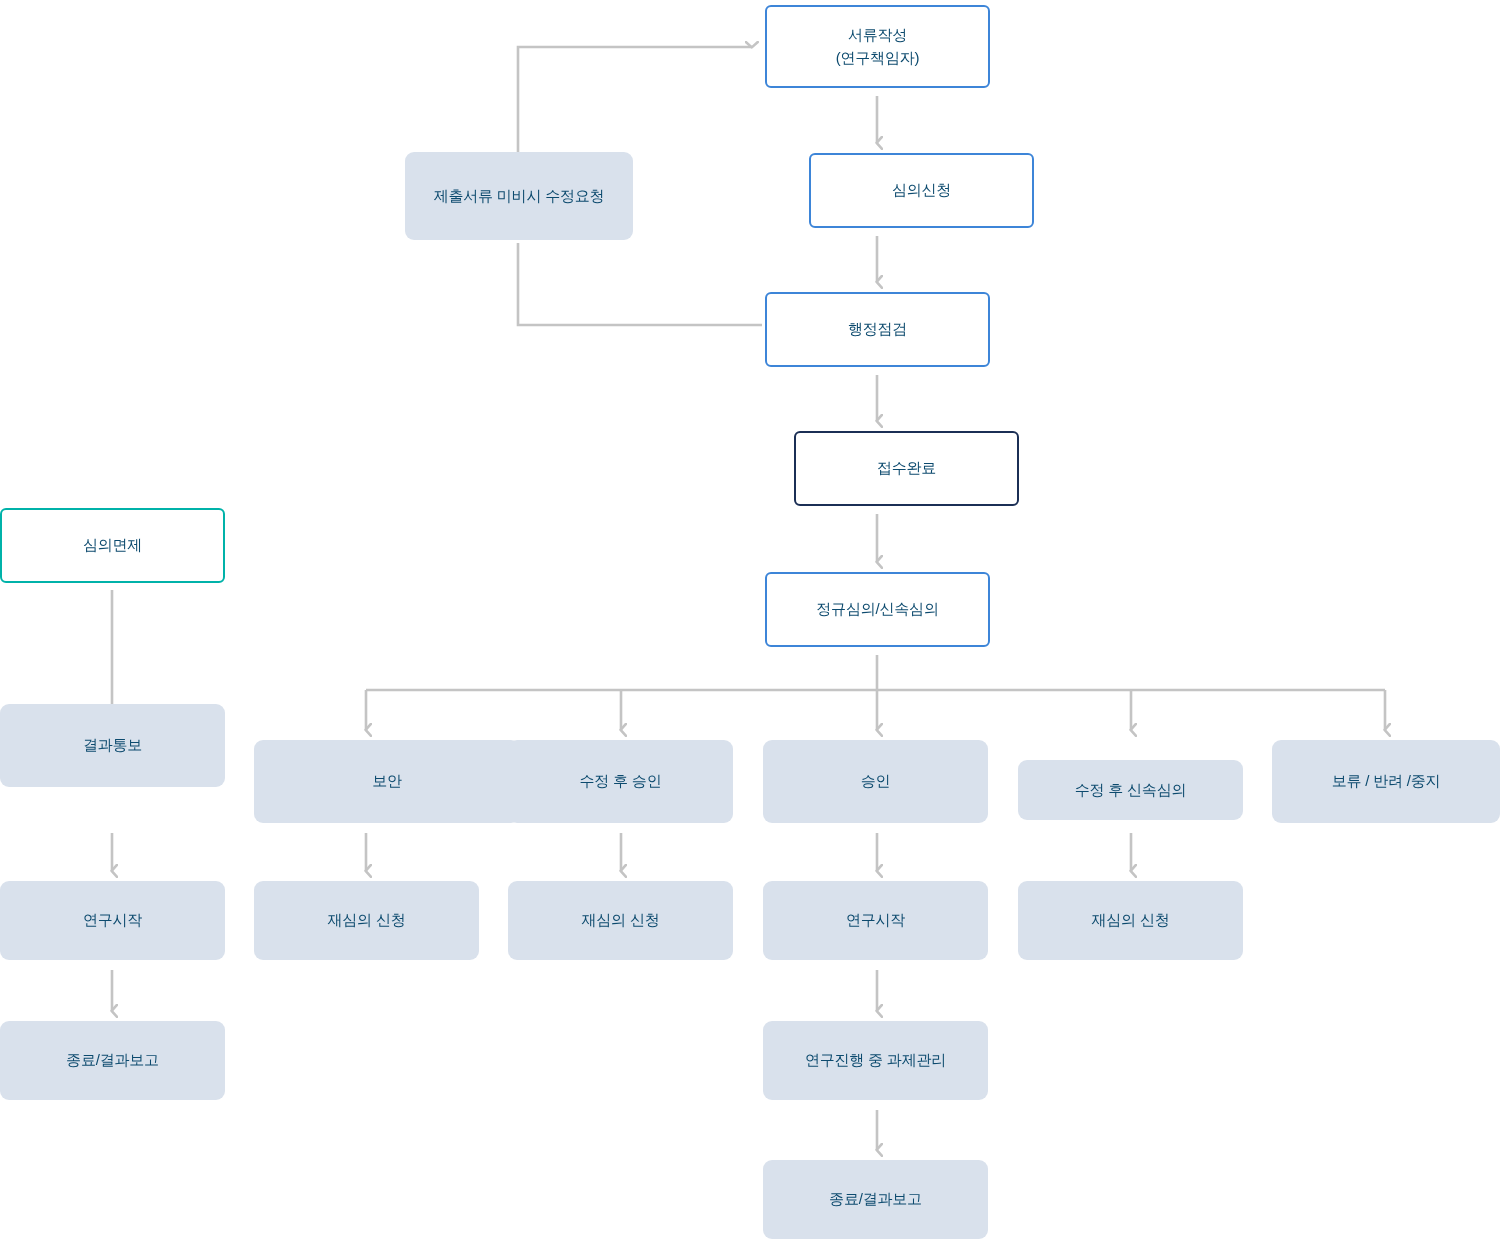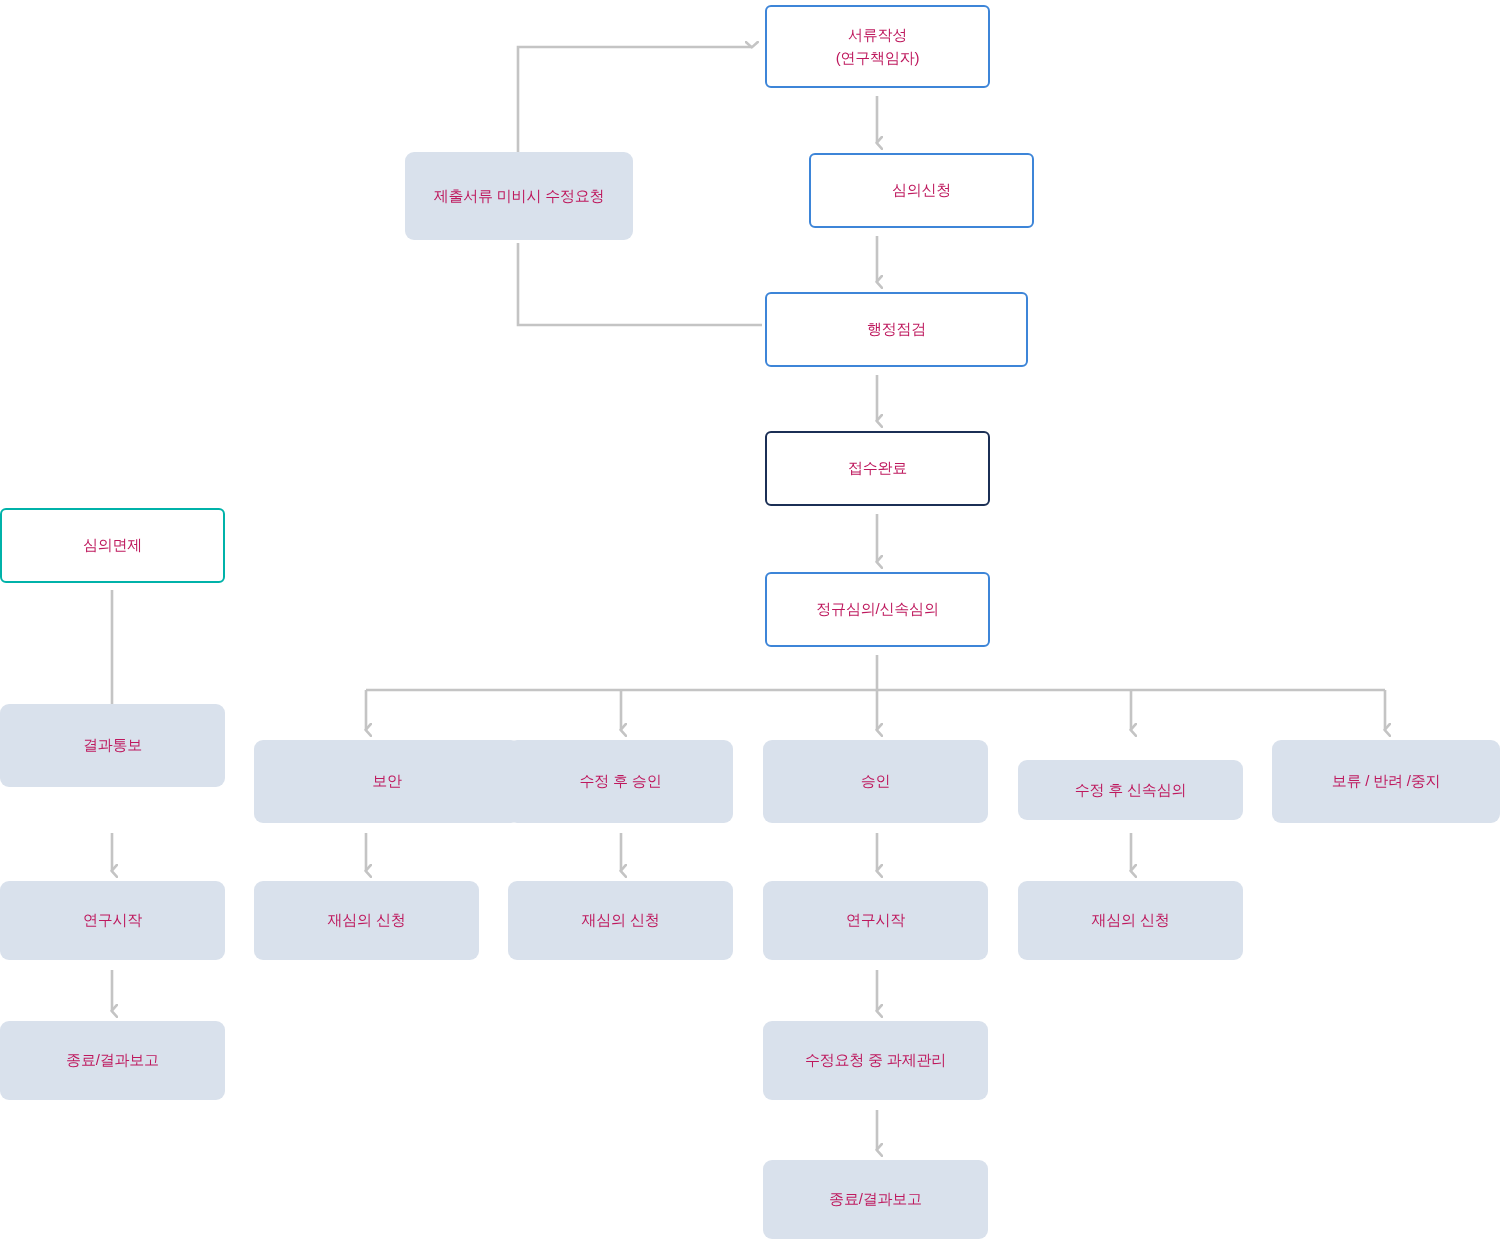--- a/index.html
+++ b/index.html
@@ -25,21 +25,21 @@
   }
   .node {
     position: absolute;
     box-sizing: border-box;
     display: flex;
     align-items: center;
     justify-content: center;
     text-align: center;
     font-size: 15px;
     line-height: 1.5;
-    color: #be185d;
+    color: #0c4a6e;
     letter-spacing: -0.2px;
   }
   .node-fill {
     background: #d9e1ec;
     border: none;
     border-radius: 9px;
   }
   .node-outline-blue {
     background: #ffffff;
     border: 2px solid #3d85d8;
@@ -114,25 +114,25 @@
   </div>
 
   <div class="node node-fill" style="left:405px;top:152px;width:228px;height:88px;">
     <span>제출서류 미비시 수정요청</span>
   </div>
 
   <div class="node node-outline-blue" style="left:765px;top:153px;width:225px;height:75px;margin-left:44px;">
     <span>심의신청</span>
   </div>
 
-  <div class="node node-outline-blue" style="left:765px;top:292px;width:263px;height:75px;">
+  <div class="node node-outline-blue" style="left:765px;top:292px;width:225px;height:75px;">
     <span>행정점검</span>
   </div>
 
-  <div class="node node-outline-navy" style="left:765px;top:431px;width:225px;height:75px;">
+  <div class="node node-outline-navy" style="left:794px;top:431px;width:225px;height:75px;">
     <span>접수완료</span>
   </div>
 
   <div class="node node-outline-blue" style="left:765px;top:572px;width:225px;height:75px;">
     <span>정규심의/신속심의</span>
   </div>
 
   <div class="node node-outline-teal" style="left:0px;top:508px;width:225px;height:75px;">
     <span>심의면제</span>
   </div>
@@ -179,20 +179,20 @@
 
   <div class="node node-fill" style="left:1018px;top:881px;width:225px;height:79px;">
     <span>재심의 신청</span>
   </div>
 
   <div class="node node-fill" style="left:0px;top:1021px;width:225px;height:79px;">
     <span>종료/결과보고</span>
   </div>
 
   <div class="node node-fill" style="left:763px;top:1021px;width:225px;height:79px;">
-    <span>수정요청 중 과제관리</span>
+    <span>연구진행 중 과제관리</span>
   </div>
 
   <div class="node node-fill" style="left:763px;top:1160px;width:225px;height:79px;">
     <span>종료/결과보고</span>
   </div>
 
 </div>
 
 </body></html>

